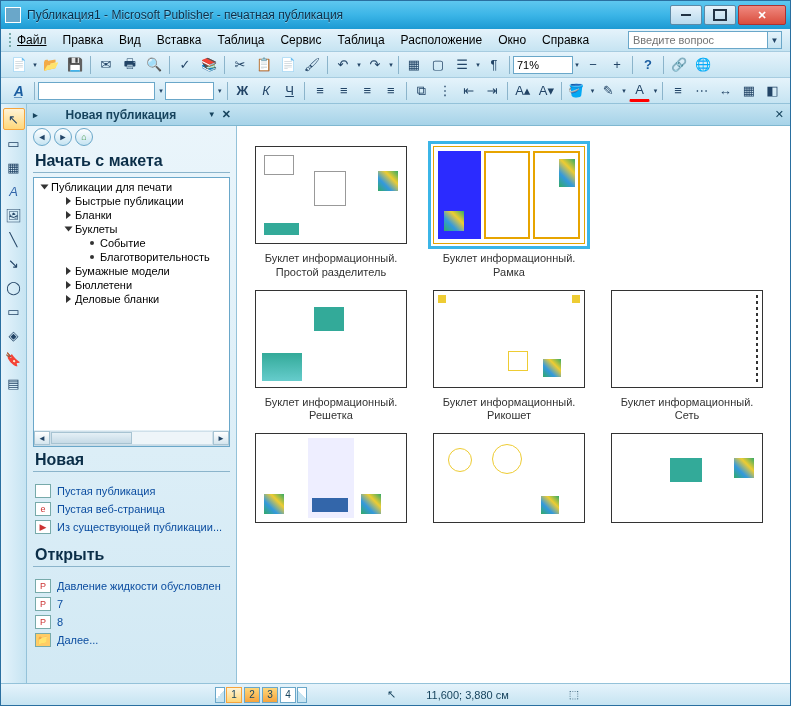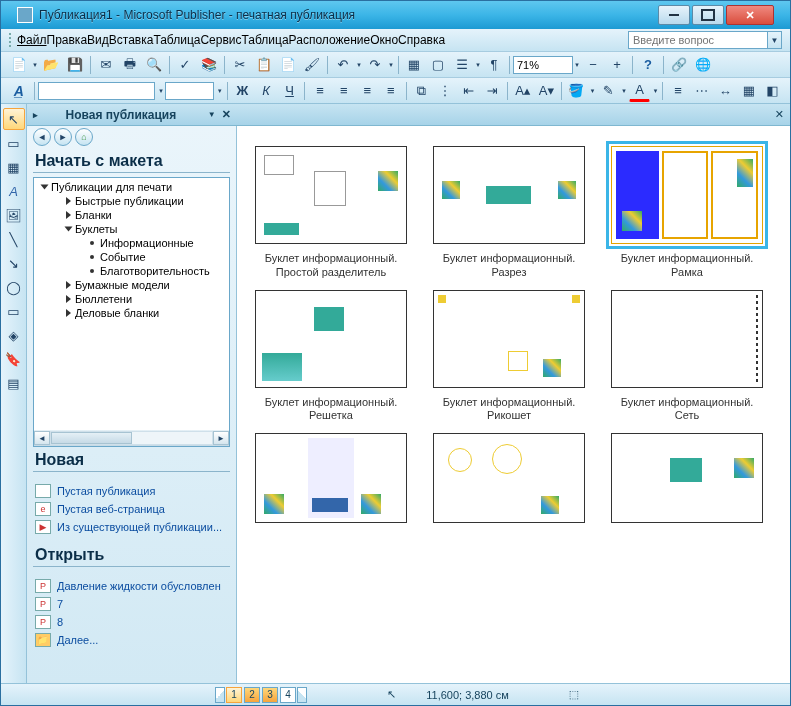--- a/index.html
+++ b/index.html
@@ -1,33 +1,33 @@
 <!DOCTYPE html>
 <html><head>
 <meta charset="utf-8">
 <style>
   * { box-sizing: border-box; margin: 0; padding: 0; }
   body { font-family: Tahoma, sans-serif; font-size: 11px; background: #fff; width: 791px; height: 706px; overflow: hidden; }
   
   
   .window { width: 791px; height: 706px; background: linear-gradient(#49c1ef,#49c1ef); border: 1px solid #2a6fa0; display: flex; flex-direction: column; }
-  .titlebar { height: 28px; background: linear-gradient(#5ec7ef,#3bb5e7 50%,#1d9ad3); display: flex; align-items: center; padding: 0 16px; color: #0b2e48; }
+  .titlebar { height: 28px; background: linear-gradient(#5ec7ef,#3bb5e7 50%,#1d9ad3); display: flex; align-items: center; padding: 0 4px; color: #0b2e48; }
   .titlebar .app-icon { width: 16px; height: 16px; background: #6aa7c9; border: 1px solid #fff; margin-right: 6px; }
   .titlebar .title { flex: 1; font-size: 12px; text-shadow: 0 1px 0 rgba(255,255,255,.4); }
   .winbtns { display: flex; }
   .winbtn { width: 32px; height: 20px; margin-left: 2px; border-radius: 2px; background: linear-gradient(#e7f3fb,#b9daed); border: 1px solid #5c8aa7; display:flex;align-items:center;justify-content:center; font-size:11px;}
   .winbtn.min::after { content:""; width:10px; height:2px; background:#234; }
   .winbtn.max::after { content:""; width:10px; height:8px; border:2px solid #234; }
   .winbtn.close { width: 48px; background: linear-gradient(#f08a80,#d94d3d); border-color:#a33; color:#fff;}
   .winbtn.close::after { content:"✕"; font-weight:bold; }
   
   
   .menubar { height: 22px; background: linear-gradient(#e5f3fb,#c6e4f2); display: flex; align-items: center; padding: 0 8px; font-size: 12px; }
   .menubar .gripper { width:4px; height:14px; border-left:2px dotted #7aa; margin-right:4px; }
-  .menubar span.menu { margin-right: 0; cursor: default; }
+  .menubar span.menu { margin-right: 16px; cursor: default; }
   .menubar span.menu u { text-decoration: underline; }
   .help-input { margin-left: auto; width: 140px; height: 18px; border: 1px solid #6aa7c9; background: #fff; font-size: 11px; padding: 0 4px; color:#888; }
   .menubar .dropdown-arrow { width:14px; height:18px; border:1px solid #6aa7c9; border-left:0; background:linear-gradient(#e5f3fb,#c6e4f2); display:flex;align-items:center;justify-content:center;font-size:8px;color:#246;}
   
   
   .toolbar { height: 26px; background: linear-gradient(#e5f3fb,#c6e4f2); border-top: 1px solid #a7cce0; display: flex; align-items: center; padding: 0 6px; }
   .tbtn { width: 22px; height: 22px; display:flex; align-items:center; justify-content:center; margin: 0 1px; border: 1px solid transparent; border-radius:2px; font-size: 13px; color: #246; }
   .tsep { width: 1px; height: 18px; background: #8bb4cb; margin: 0 3px; }
   .tarrow { width:8px; font-size:7px; color:#246; display:flex;align-items:center;justify-content:center; }
   .zoom-box { width: 60px; height: 18px; background: #fff; border: 1px solid #6aa7c9; font-size: 11px; padding: 0 3px; display:flex;align-items:center; }
@@ -255,24 +255,20 @@
               <div class="tree-item l2">
                 <span class="arrow"></span>
                 <span>Бланки</span>
               </div>
               <div class="tree-item l2">
                 <span class="arrow open"></span>
                 <span>Буклеты</span>
               </div>
               <div class="tree-item l3">
                 <span class="bullet"></span>
-                <span>Информационные</span>
-              </div>
-              <div class="tree-item l3">
-                <span class="bullet"></span>
                 <span>Событие</span>
               </div>
               <div class="tree-item l3">
                 <span class="bullet"></span>
                 <span>Благотворительность</span>
               </div>
               <div class="tree-item l2">
                 <span class="arrow"></span>
                 <span>Бумажные модели</span>
               </div>
@@ -345,34 +341,20 @@
                   <div class="dec-fill" style="left:4px;bottom:4px;width:35px;height:12px;background:#3a9;"></div>
                 </div>
               <div class="panel">
                   <div class="dec-box" style="left:6px;top:20px;width:32px;height:35px;"></div>
                 </div>
               <div class="panel">
                   <div class="dec-img" style="right:4px;top:20px;width:20px;height:20px;"></div>
                 </div>
             </div>
             <div class="cap">Буклет информационный. Простой разделитель</div>
-          </div>
-          <div class="gcard">
-            <div class="thumb">
-              <div class="panel">
-                  <div class="dec-img" style="left:4px;top:30px;width:18px;height:18px;"></div>
-                </div>
-              <div class="panel">
-                  <div class="dec-fill" style="left:0;top:35px;width:45px;height:18px;background:#3a9;"></div>
-                </div>
-              <div class="panel">
-                  <div class="dec-img" style="right:4px;top:30px;width:18px;height:18px;"></div>
-                </div>
-            </div>
-            <div class="cap">Буклет информационный. Разрез</div>
           </div>
           <div class="gcard selected">
             <div class="thumb" style="border:1px solid #e7a400;">
               <div class="panel" style="background:#2b2bff;">
                   <div class="dec-img" style="left:6px;bottom:8px;width:20px;height:20px;"></div>
                 </div>
               <div class="panel" style="border:2px solid #e7a400;"></div>
               <div class="panel" style="border:2px solid #e7a400;">
                   <div class="dec-img" style="right:3px;top:6px;width:16px;height:28px;"></div>
                 </div>

